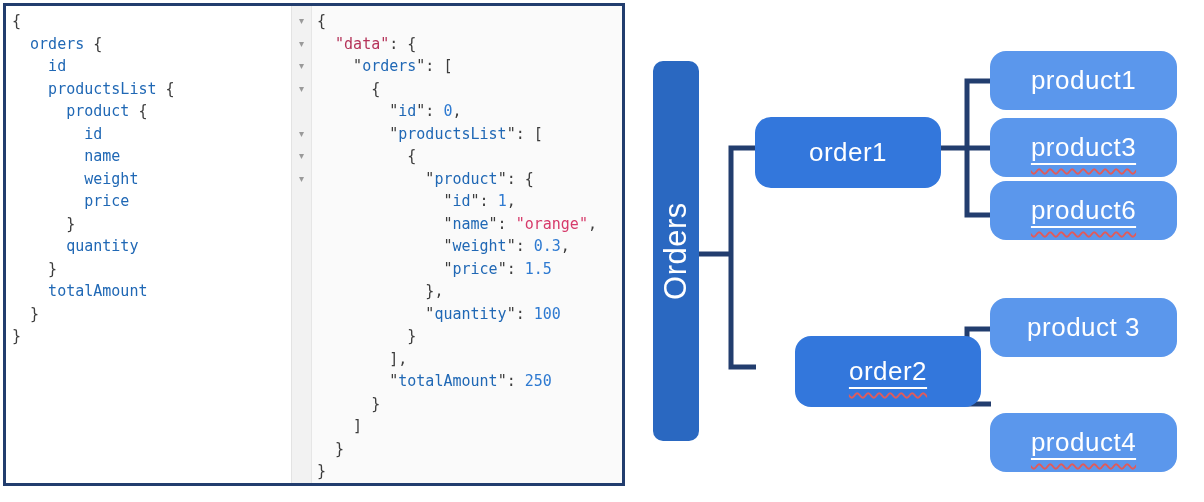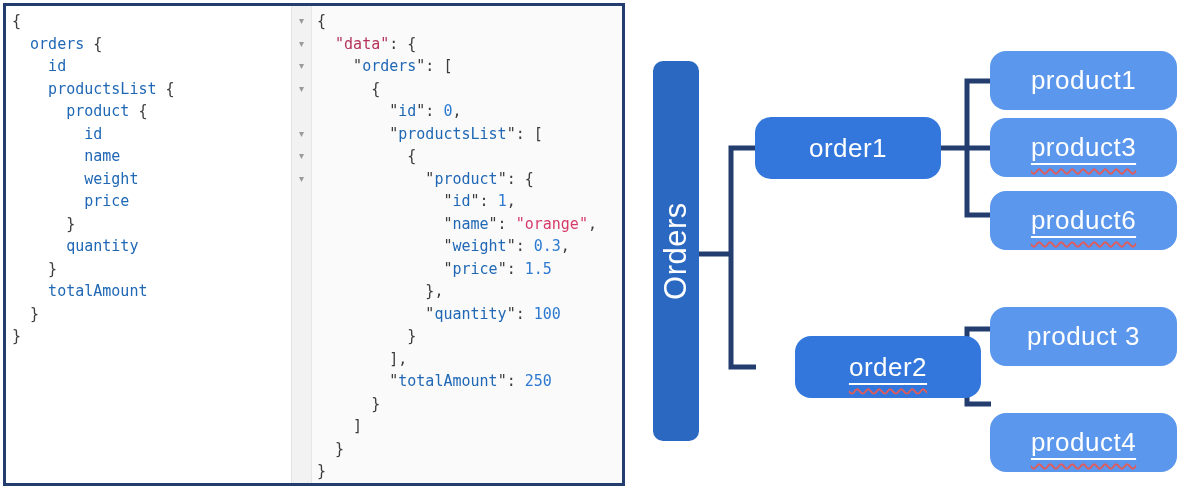--- a/index.html
+++ b/index.html
@@ -34,26 +34,26 @@
   .fold-arrow{position:absolute;left:0;width:100%;height:22.5px;line-height:22.5px;
               text-align:center;font-size:10px;color:var(--fold-arrow);cursor:pointer;user-select:none;}
 
   
   .diagram{position:absolute;left:640px;top:0;width:564px;height:502px;}
   .connectors{position:absolute;left:0;top:0;}
   .node{position:absolute;display:flex;align-items:center;justify-content:center;
         color:var(--box-text);letter-spacing:0.5px;}
   .node.root{left:13px;top:61px;width:46px;height:380px;background:var(--root-box);
              border-radius:10px;font-size:31px;}
-  .node.order{left:115px;width:186px;height:62px;background:var(--order-box);
+  .node.order{left:115px;width:186px;height:71px;background:var(--order-box);
               border-radius:16px;font-size:26px;}
   .node.product{left:350px;width:187px;height:59px;background:var(--product-box);
                 border-radius:16px;font-size:26px;}
   .o1{top:117px;} .o2{top:336px;margin-left:40px;}
-  .p1{top:51px;} .p2{top:118px;} .p3{top:191px;} .p4{top:307px;text-align:center;} .p5{top:374px;margin-top:39px;}
+  .p1{top:51px;} .p2{top:118px;} .p3{top:181px;} .p4{top:298px;text-align:center;} .p5{top:374px;margin-top:39px;}
   .vertical{transform:rotate(-90deg);white-space:nowrap;}
   .lbl{white-space:nowrap;}
   .lbl.misspelled{text-decoration:underline;text-decoration-color:var(--underline-white);
                   text-decoration-thickness:2px;text-underline-offset:7px;text-align:center;}
   .lbl.misspelled .lbl-inner{text-decoration:underline wavy var(--squiggle-red);
                   text-decoration-thickness:2px;text-underline-offset:12px;}
 </style>
 </head>
 <body>
 

